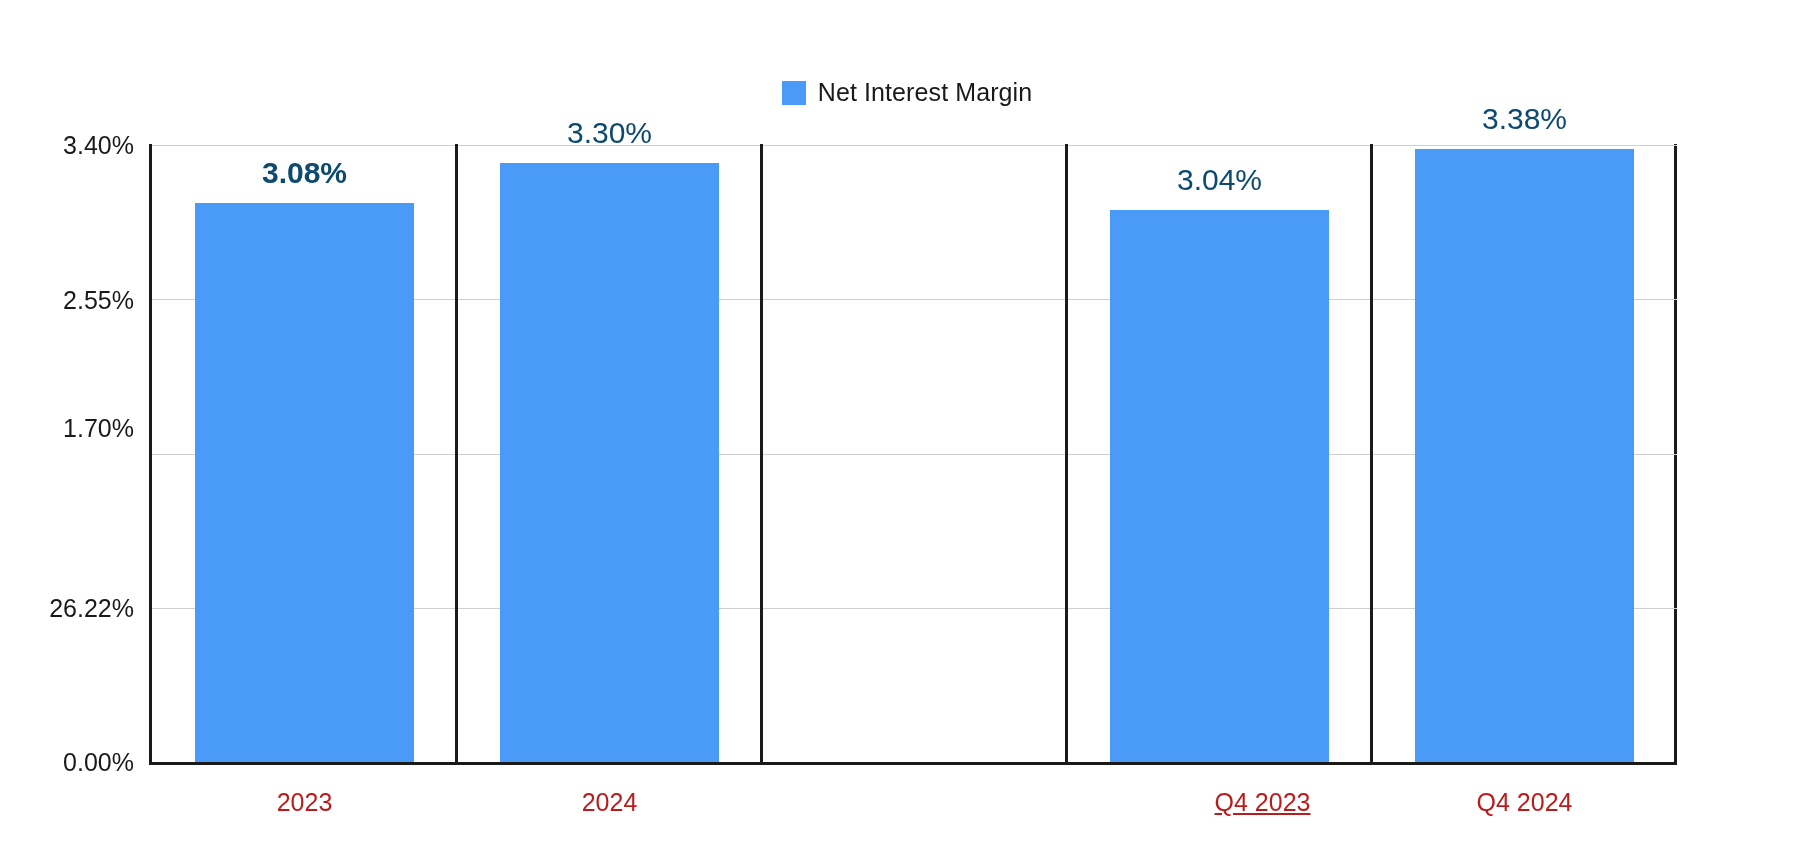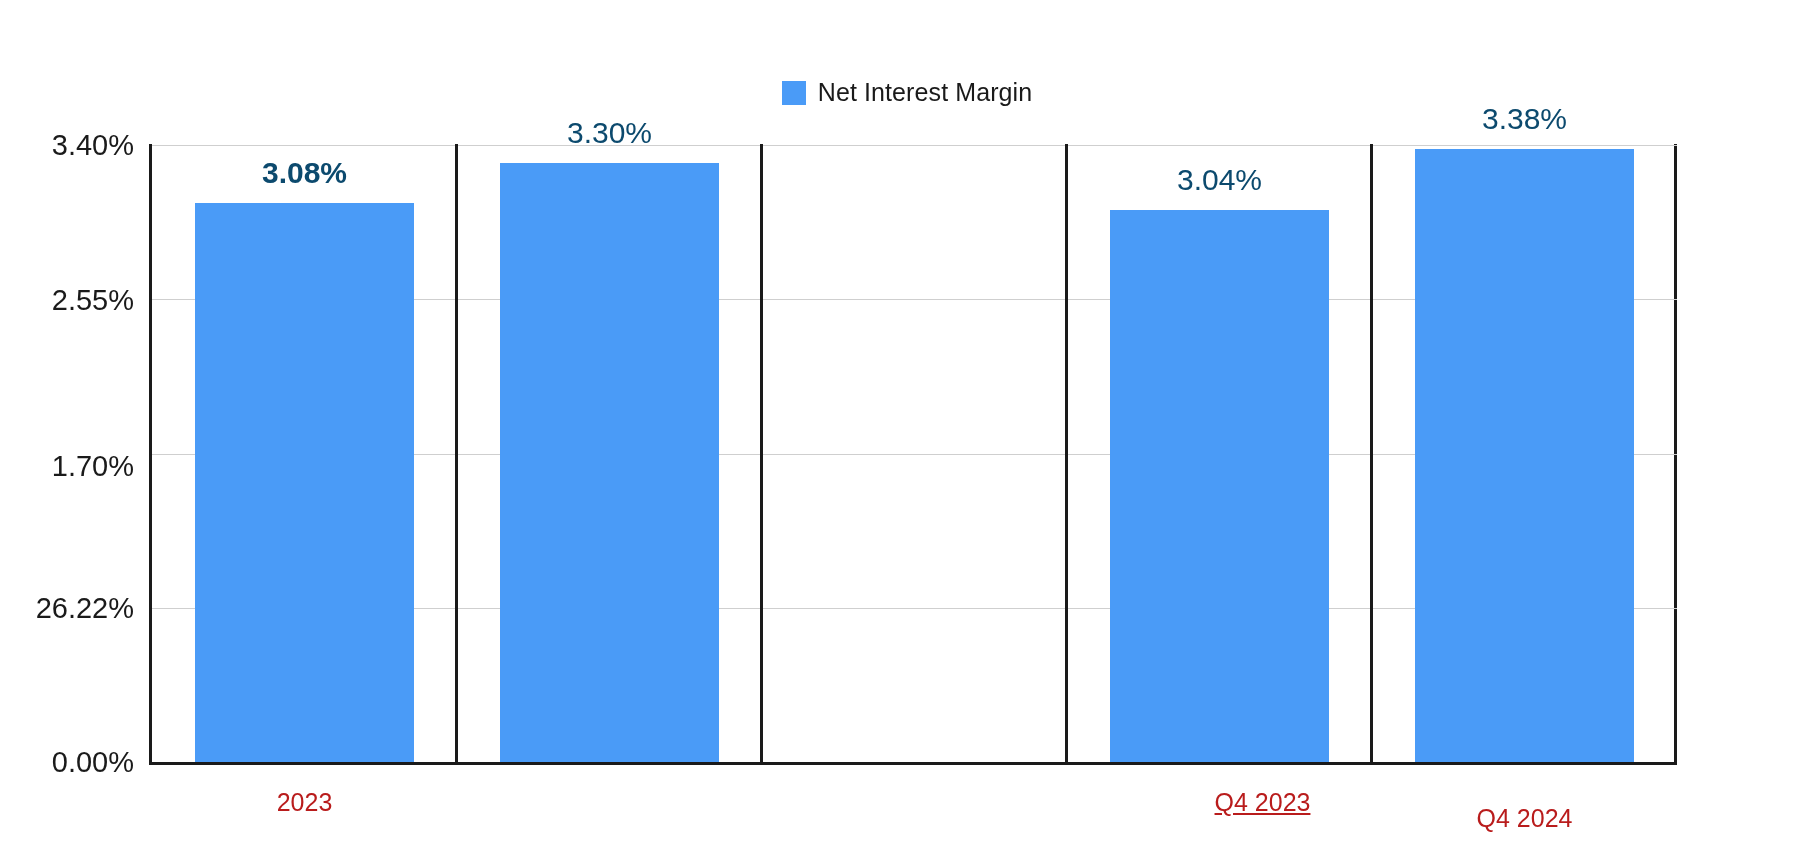--- a/index.html
+++ b/index.html
@@ -97,21 +97,21 @@
     height: 619px;
     background: #1a1a1a;
   }
 
   
   .ytick {
     position: absolute;
     right: 1680px;
     width: 120px;
     text-align: right;
-    font-size: 29px;
+    font-size: 25px;
     line-height: 25px;
     color: #1a1a1a;
     white-space: nowrap;
   }
 
   
   .bar {
     position: absolute;
     bottom: 0;
   }
@@ -142,21 +142,21 @@
 
   <div class="legend">
     <div class="legend-item">
       <span class="legend-swatch" style="background: rgb(74, 155, 247);"></span>
       <span class="legend-label">Net Interest Margin</span>
     </div>
   </div>
 
   <div class="ytick" style="top:133px;">3.40%</div>
   <div class="ytick" style="top:288px;">2.55%</div>
-  <div class="ytick" style="top:454px;text-align:right;">1.70%</div>
+  <div class="ytick" style="top:416px;text-align:right;">1.70%</div>
   <div class="ytick" style="top:596px;">26.22%</div>
   <div class="ytick" style="top:750px;">0.00%</div>
 
   <div class="plot" id="plot-area">
     <div class="axis-left"></div>
     <div class="axis-right"></div>
     <div class="axis-bottom"></div>
 
     <div class="gridline" style="top:0px;"></div>
     <div class="gridline" style="top:154px;"></div>
@@ -177,17 +177,18 @@
   </div>
 
   <div id="values-layer">
       <div class="bar-value" style="left: 152px; width: 305px; top: 158.071px; font-weight: bold;">3.08%</div>
       <div class="bar-value" style="left: 457px; width: 305px; top: 118.147px;">3.30%</div>
       <div class="bar-value" style="left: 1067px; width: 305px; top: 165.329px;">3.04%</div>
       <div class="bar-value" style="left: 1372px; width: 305px; top: 103.629px;">3.38%</div>
     </div>
 
   <div class="xtick" style="left:152px;  width:305px;">2023</div>
+  <div class="xtick" style="left:457px;  width:305px;">2024</div>
   <div class="xtick" style="left:762px;  width:305px;"></div>
   <div class="xtick" style="left:1110px; width:305px;text-decoration:underline;">Q4 2023</div>
-  <div class="xtick" style="left:1372px; width:305px;margin-top:16px;">Q4 2024</div>
+  <div class="xtick" style="left:1372px; width:305px;">Q4 2024</div>
 
 </div>
 
 </body></html>

